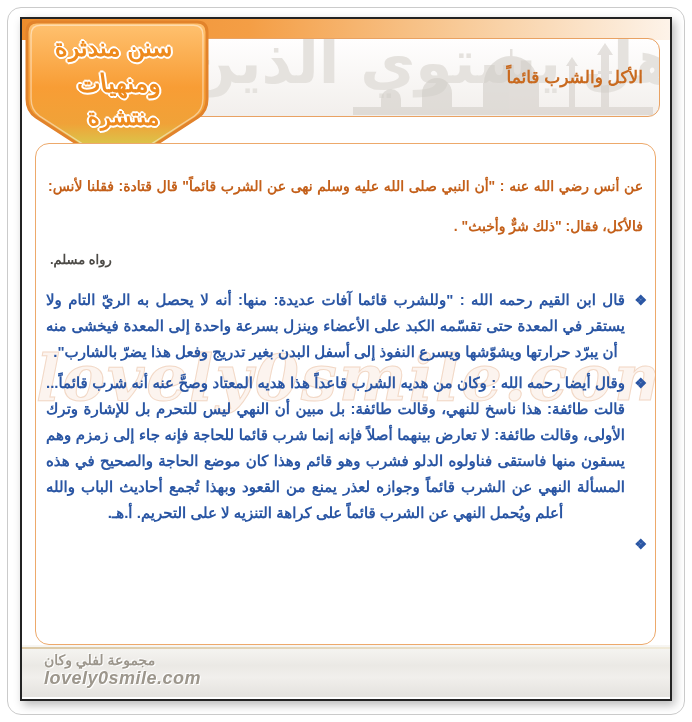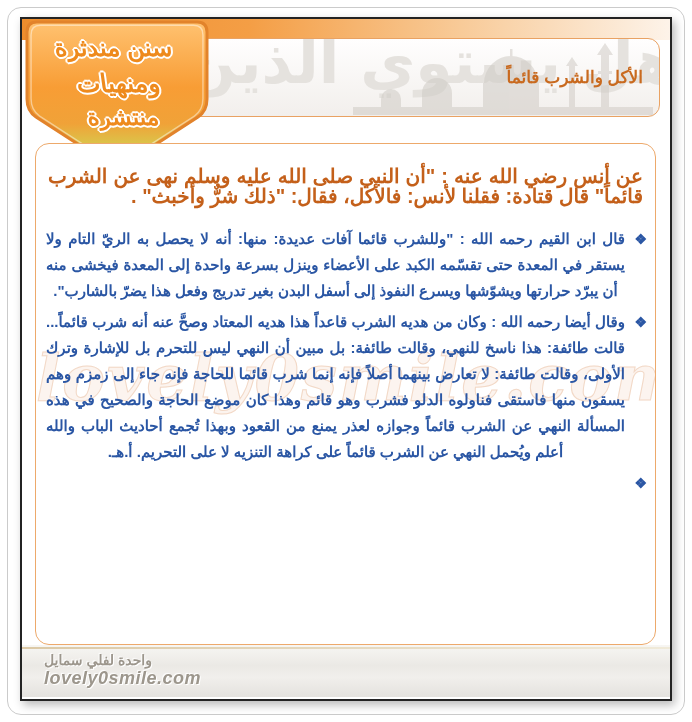--- a/index.html
+++ b/index.html
@@ -54,21 +54,21 @@
     border:1px solid #eda96b; border-radius:14px; background:#fff;
     direction:rtl; overflow:hidden;
   }
   .watermark-center {
     position:absolute; top:196px; left:0; width:100%; text-align:center;
     direction:ltr; font-family:"DejaVu Serif", serif; font-style:italic; font-weight:bold;
     font-size:64px; letter-spacing:2px; color:rgba(243,216,198,.28);
     -webkit-text-stroke:1px #f2d8c6; pointer-events:none;
   }
   .hadith {
-    margin:22px 12px 0 12px; font-size:20px; font-weight:bold; line-height:20px;
+    margin:22px 12px 0 12px; font-size:14px; font-weight:bold; line-height:40px;
     color:#c4601a; text-align:justify;
   }
   .source {
     margin:6px 14px 0 14px; font-size:13px; font-weight:bold; color:#4d4b47;
     text-align:left;
   }
   .points { list-style:none; margin:20px 6px 0 10px; padding:0; }
   .points li {
     position:relative; padding-right:24px; margin-bottom:5px;
     font-size:15px; font-weight:bold; line-height:26px; color:#2a56a4;
@@ -134,36 +134,37 @@
       <div class="badge-lines">
         <div class="badge-line bl1">سنن مندثرة</div>
         <div class="badge-line bl2">ومنهيات</div>
         <div class="badge-line bl3">منتشرة</div>
       </div>
     </div>
 
     <div class="content-box">
       <div class="watermark-center">lovely0smile.com</div>
       <p class="hadith">عن أنس رضي الله عنه : "أن النبي صلى الله عليه وسلم نهى عن الشرب قائماً" قال قتادة: فقلنا لأنس: فالأكل، فقال: "ذلك شرٌّ وأخبث" .</p>
+      <p class="source">رواه مسلم.</p>
       <ul class="points">
         <li class="center-last">
           <span class="bullet">❖</span>
           <span class="li-text">قال ابن القيم رحمه الله : "وللشرب قائما آفات عديدة: منها: أنه لا يحصل به الريّ التام ولا يستقر في المعدة حتى تقسّمه الكبد على الأعضاء وينزل بسرعة واحدة إلى المعدة فيخشى منه أن يبرّد حرارتها ويشوّشها ويسرع النفوذ إلى أسفل البدن بغير تدريج وفعل هذا يضرّ بالشارب".</span>
         </li>
         <li class="center-last">
           <span class="bullet">❖</span>
           <span class="li-text">وقال أيضا رحمه الله : وكان من هديه الشرب قاعداً هذا هديه المعتاد وصحَّ عنه أنه شرب قائماً... قالت طائفة: هذا ناسخ للنهي، وقالت طائفة: بل مبين أن النهي ليس للتحرم بل للإشارة وترك الأولى، وقالت طائفة: لا تعارض بينهما أصلاً فإنه إنما شرب قائما للحاجة فإنه جاء إلى زمزم وهم يسقون منها فاستقى فناولوه الدلو فشرب وهو قائم وهذا كان موضع الحاجة والصحيح في هذه المسألة النهي عن الشرب قائماً وجوازه لعذر يمنع من القعود وبهذا تُجمع أحاديث الباب والله أعلم ويُحمل النهي عن الشرب قائماً على كراهة التنزيه لا على التحريم. أ.هـ.</span>
         </li>
         <li>
           <span class="bullet">❖</span>
         </li>
       </ul>
     </div>
 
     <div class="footer">
       <div class="tan-line"></div>
       <div class="footer-mark">
-        <div class="f-ar">واحدة لفلي سمايل</div>
+        <div class="f-ar">مجموعة لفلي وكان</div>
         <div class="f-en">lovely0smile.com</div>
       </div>
     </div>
   </div>
 </div>
 
 </body></html>

